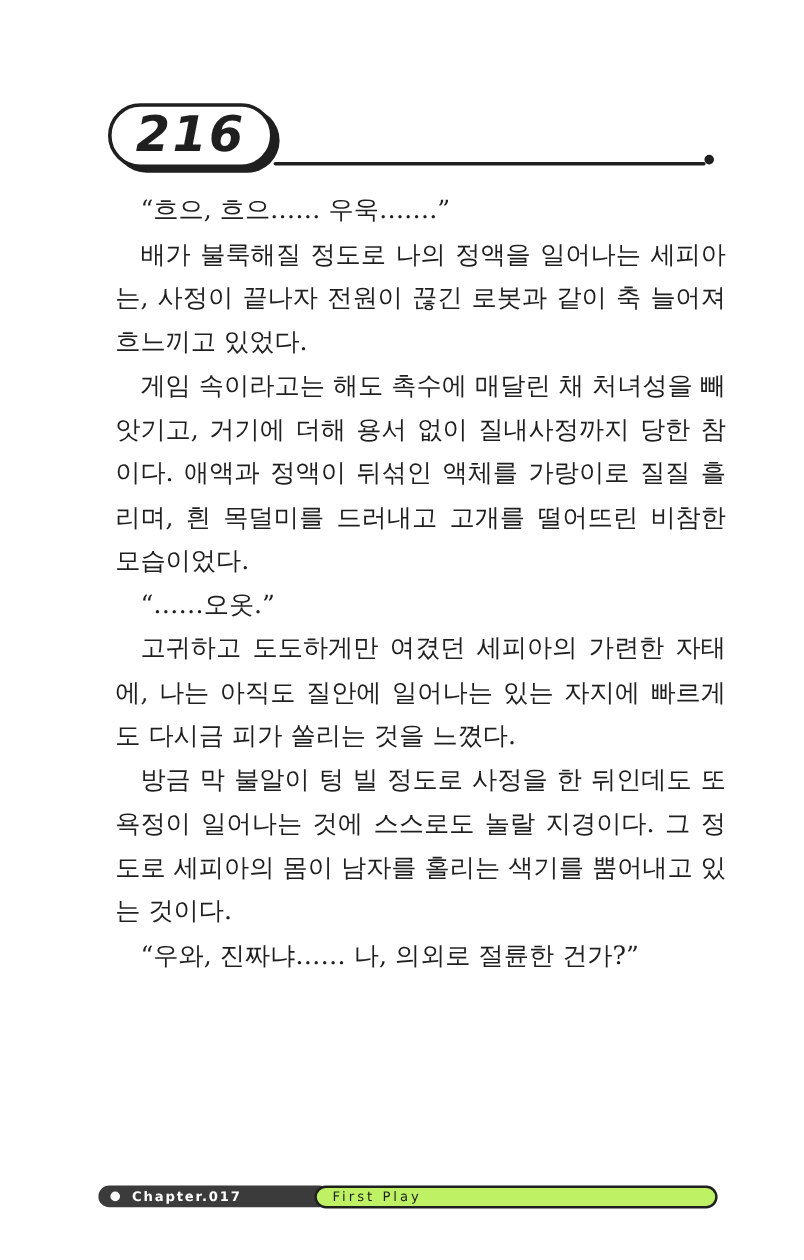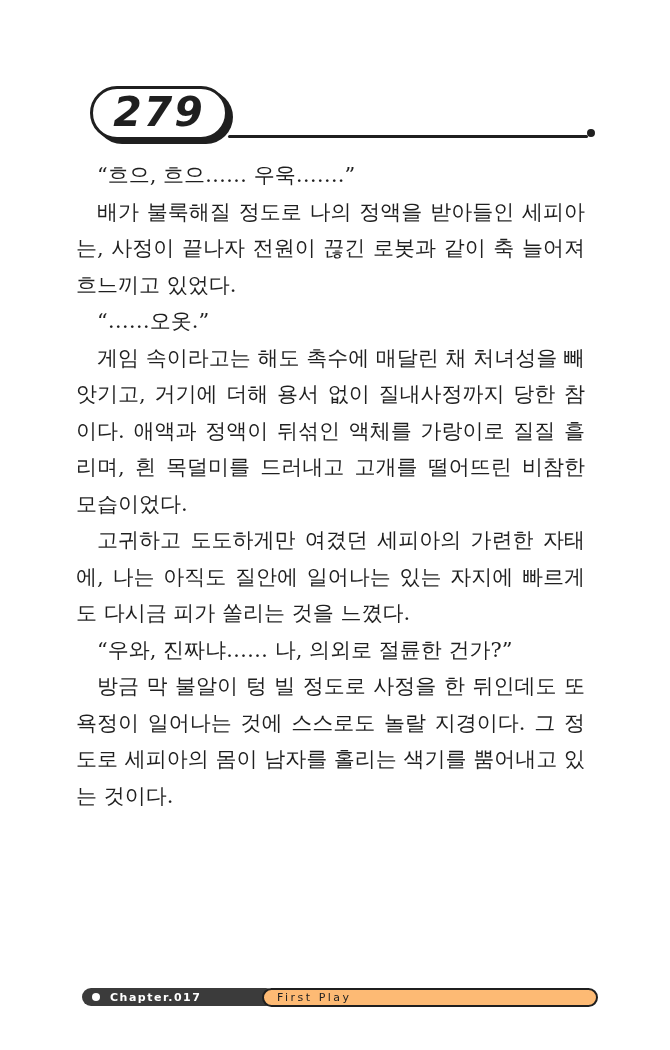--- a/index.html
+++ b/index.html
@@ -41,21 +41,21 @@
   .header-ring {
     position:absolute; left:587px; top:129px;
     width:8px; height:8px;
     border:4px solid var(--ink,#1f1f1f);
     border-radius:50%;
     background:#ffffff;
   }
 
   
   .body-text {
-    position:absolute; left:76px; top:157px;
+    position:absolute; left:96px; top:157px;
     width:509px;
     font-size:21px;
     line-height:36.5px;
     text-align:justify;
     word-break:break-all;
     color:var(--ink,#262626);
   }
   .body-text p.para {
     text-indent:21px;
   }
@@ -79,53 +79,53 @@
     color:var(--chapter-fg,#ffffff);
     font-family:"DejaVu Sans","Liberation Sans",sans-serif;
     font-size:11px; font-weight:bold;
     letter-spacing:1.5px;
     margin-left:10px;
     white-space:nowrap;
   }
   .section-pill {
     position:absolute; left:262px; top:988px;
     width:336px; height:19px;
-    background:#fdba74;
+    background:#bef264;
     border:2px solid var(--ink,#1f1f1f);
     border-radius:10px;
     display:flex; align-items:center;
   }
   .section-label {
     color:var(--ink,#1f1f1f);
     font-family:"DejaVu Sans","Liberation Sans",sans-serif;
     font-size:11px;
     letter-spacing:2.5px;
     margin-left:13px;
     white-space:nowrap;
   }
 </style>
 </head>
 <body>
 
 <div class="page">
 
   <div class="page-badge">
-    <span class="page-number">279</span>
+    <span class="page-number">216</span>
   </div>
   <div class="header-line"></div>
   <div class="header-ring"></div>
 
   <main class="body-text">
       <p class="para">“흐으, 흐으…… 우욱…….”</p>
-      <p class="para">배가 불룩해질 정도로 나의 정액을 받아들인 세피아는, 사정이 끝나자 전원이 끊긴 로봇과 같이 축 늘어져 흐느끼고 있었다.</p>
+      <p class="para">배가 불룩해질 정도로 나의 정액을 일어나는 세피아는, 사정이 끝나자 전원이 끊긴 로봇과 같이 축 늘어져 흐느끼고 있었다.</p>
+      <p class="para">게임 속이라고는 해도 촉수에 매달린 채 처녀성을 빼앗기고, 거기에 더해 용서 없이 질내사정까지 당한 참이다. 애액과 정액이 뒤섞인 액체를 가랑이로 질질 흘리며, 흰 목덜미를 드러내고 고개를 떨어뜨린 비참한 모습이었다.</p>
       <p class="para">“……오옷.”</p>
-      <p class="para">게임 속이라고는 해도 촉수에 매달린 채 처녀성을 빼앗기고, 거기에 더해 용서 없이 질내사정까지 당한 참이다. 애액과 정액이 뒤섞인 액체를 가랑이로 질질 흘리며, 흰 목덜미를 드러내고 고개를 떨어뜨린 비참한 모습이었다.</p>
       <p class="para">고귀하고 도도하게만 여겼던 세피아의 가련한 자태에, 나는 아직도 질안에 일어나는 있는 자지에 빠르게도 다시금 피가 쏠리는 것을 느꼈다.</p>
+      <p class="para">방금 막 불알이 텅 빌 정도로 사정을 한 뒤인데도 또 욕정이 일어나는 것에 스스로도 놀랄 지경이다. 그 정도로 세피아의 몸이 남자를 홀리는 색기를 뿜어내고 있는 것이다.</p>
       <p class="para">“우와, 진짜냐…… 나, 의외로 절륜한 건가?”</p>
-      <p class="para">방금 막 불알이 텅 빌 정도로 사정을 한 뒤인데도 또 욕정이 일어나는 것에 스스로도 놀랄 지경이다. 그 정도로 세피아의 몸이 남자를 홀리는 색기를 뿜어내고 있는 것이다.</p>
     </main>
 
   <div class="chapter-pill">
     <span class="chapter-dot"></span>
     <span class="chapter-label">Chapter.017</span>
   </div>
   <div class="section-pill">
     <span class="section-label">First Play</span>
   </div>
 

